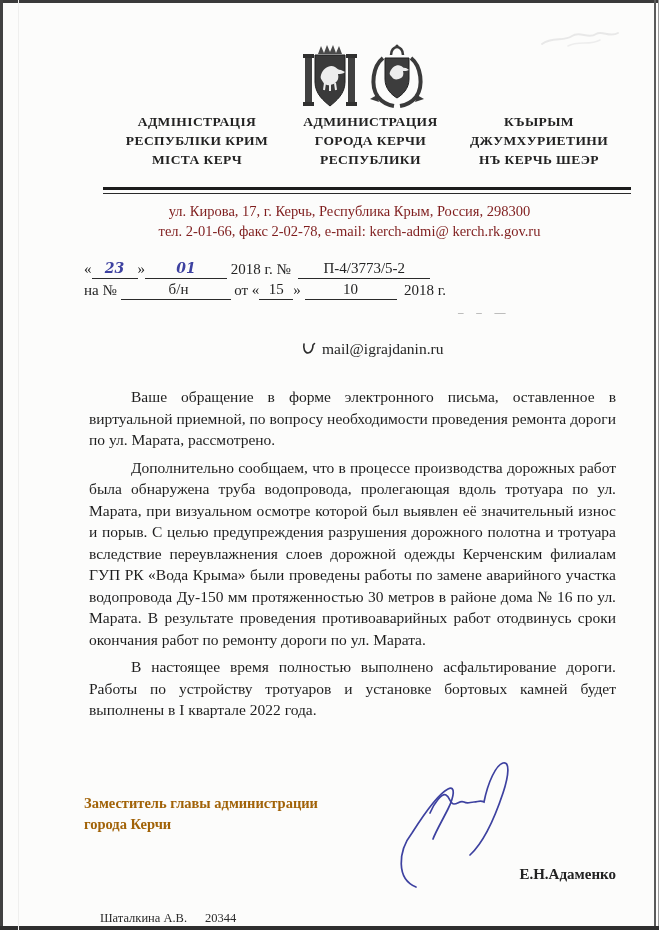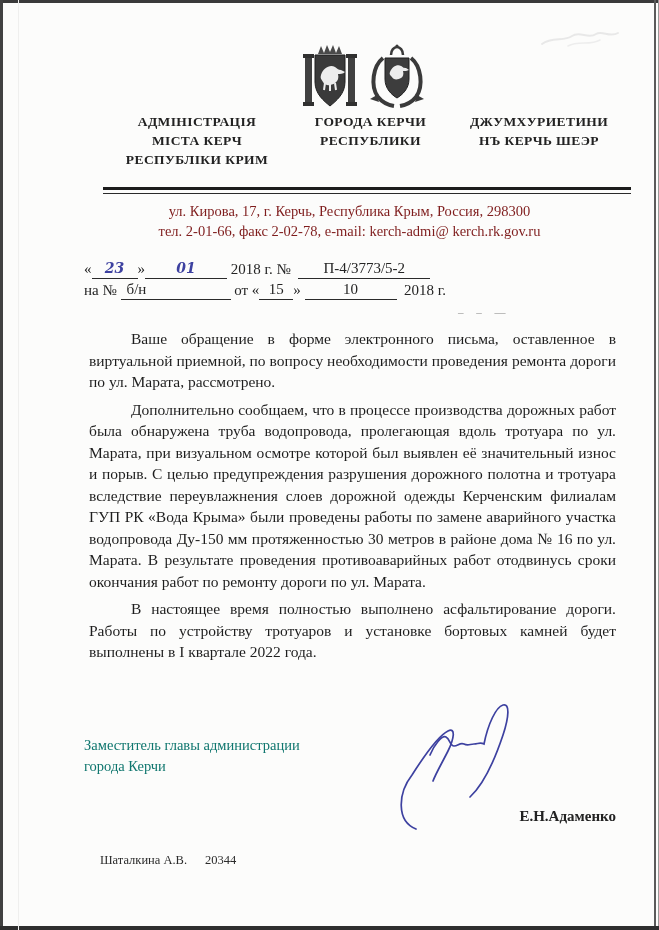--- a/index.html
+++ b/index.html
@@ -50,41 +50,41 @@
 
   
   .contact{margin:7px 20px 0 60px;text-align:center;font-size:14.5px;line-height:20px;color:#7f1d1d;}
   .contact div{white-space:nowrap;}
 
   
   .ref{position:relative;margin:17px 0 0 84px;font-size:15px;line-height:20px;color:#242424;width:480px;}
   .ref-line{white-space:nowrap;}
   .blank{display:inline-block;border-bottom:1px solid #2a2a2a;text-align:center;vertical-align:bottom;}
   .w46{width:46px;} .w82{width:82px;} .w132{width:132px;}
-  .w104{width:104px;text-align:left;padding-left:6px;} .w34{width:34px;} .w92{width:92px;}
+  .w104{width:104px;text-align:center;padding-left:6px;} .w34{width:34px;} .w92{width:92px;}
   .hand{
     font-family:"DejaVu Serif", serif;font-style:italic;font-weight:bold;
     color:#3d41a0;font-size:14px;transform:rotate(-4deg);
   }
   .ref-dashes{
     position:absolute;left:374px;top:44px;
     color:#8a8a8a;font-size:11px;letter-spacing:5px;white-space:nowrap;
   }
 
   
   .recipient{margin:40px 0 0 302px;font-size:15.5px;color:#242424;display:flex;align-items:flex-start;gap:4px;}
   .recipient svg{margin-top:2px;}
 
   
   .body-text{margin:28px 37px 0 83px;font-size:15.5px;line-height:21.5px;color:#1e1e1e;}
   .body-text p{margin:6px;text-align:justify;text-indent:42px;}
 
   
   .sig-block{position:relative;margin:46px 37px 0 84px;height:110px;}
-  .sig-title{position:absolute;left:0;top:26px;font-weight:normal;font-size:14.5px;line-height:21px;color:#0f766e;}
+  .sig-title{position:absolute;left:0;top:26px;font-weight:bold;font-size:14.5px;line-height:21px;color:#a16207;}
   .sig-title span{display:block;}
   .sig-name{position:absolute;right:6px;top:56px;font-weight:bold;font-size:15px;color:#222;margin-top:43px;}
   .sig-ink{position:absolute;left:298px;top:-18px;}
 
   
   .footer{margin:34px 0 0 100px;font-size:12.5px;color:#2b2b2b;}
   .footer .gap{display:inline-block;width:18px;}
 </style>
 </head>
 <body>
@@ -123,28 +123,30 @@
       <path d="M43,14 C53,22 56,42 48,53 C44,58 38,61 32,62" fill="none" stroke="#3a3a3a" stroke-width="4"></path>
       <path d="M49,51 l7,4 l-9,3 z" fill="#3a3a3a"></path>
       <path d="M17,14 h24 v21 c0,10 -7,16 -12,19 c-5,-3 -12,-9 -12,-19 Z" fill="#3d3d3d" stroke="#1f1f1f"></path>
       <path d="M22,28 c2,-5 7,-8 11,-6 c2,1 2,2 5,2 l3,2 c-2,1 -4,1 -6,1 c1,3 0,6 -2,7 c-3,2 -8,2 -9,-1 c-2,-2 -3,-3 -2,-5 z" fill="#ededed"></path>
     </svg>
   </div>
 
   <div class="header-cols">
     <div class="header-col c1">
       <span>АДМІНІСТРАЦІЯ</span>
+      <span>РЕСПУБЛІКИ КРИМ</span>
       <span>МІСТА КЕРЧ</span>
-      <span>РЕСПУБЛІКИ КРИМ</span>
     </div>
     <div class="header-col c2">
+      <span>АДМИНИСТРАЦИЯ</span>
       <span>ГОРОДА КЕРЧИ</span>
       <span>РЕСПУБЛИКИ</span>
     </div>
     <div class="header-col c3">
+      <span>КЪЫРЫМ</span>
       <span>ДЖУМХУРИЕТИНИ</span>
       <span>НЪ КЕРЧЬ ШЕЭР</span>
     </div>
   </div>
 
   <div class="double-rule"></div>
 
   <div class="contact">
     <div>ул. Кирова, 17, г. Керчь, Республика Крым, Россия, 298300</div>
     <div>тел. 2-01-66, факс 2-02-78, e-mail: kerch-admi@ kerch.rk.gov.ru</div>
@@ -153,20 +155,26 @@
   <div class="ref">
     <div class="ref-line">
       <span>«</span><span class="blank w46"><span class="hand">23</span></span><span>»</span><span class="blank w82"><span class="hand">01</span></span>&nbsp;<span>2018  г. №</span>&nbsp;&nbsp;<span class="blank w132">П-4/3773/5-2</span>
     </div>
     <div class="ref-line">
       <span>на №</span>&nbsp;<span class="blank w104">б/н</span>&nbsp;<span>от «</span><span class="blank w34">15</span><span>»</span>&nbsp;<span class="blank w92">10</span>&nbsp;&nbsp;<span>2018  г.</span>
     </div>
     <div class="ref-dashes">– – —</div>
   </div>
 
+  <div class="recipient">
+    <svg width="16" height="15" viewBox="0 0 16 15">
+      <path d="M2,2 C1,7 3,11 6,11 C9,11 11,7 11,3 L12.5,1.5" fill="none" stroke="#2b2b2b" stroke-width="1.6" stroke-linecap="round"></path>
+    </svg>
+    <span>mail@igrajdanin.ru</span>
+  </div>
 
   <div class="body-text">
     <p>Ваше обращение в форме электронного письма, оставленное в виртуальной приемной,  по вопросу необходимости проведения ремонта дороги по ул. Марата, рассмотрено.</p>
     <p>Дополнительно сообщаем, что в процессе производства дорожных работ была обнаружена труба водопровода, пролегающая вдоль тротуара по ул. Марата, при визуальном осмотре которой был выявлен её значительный износ и порыв. С целью предупреждения разрушения дорожного полотна и тротуара вследствие переувлажнения слоев дорожной одежды Керченским филиалам ГУП РК «Вода Крыма» были проведены работы по замене аварийного участка водопровода Ду-150 мм протяженностью 30 метров в районе дома № 16 по ул. Марата. В результате проведения противоаварийных работ отодвинусь сроки окончания работ по ремонту дороги по ул. Марата.</p>
     <p>В настоящее время полностью выполнено асфальтирование дороги. Работы по устройству тротуаров и установке бортовых камней будет выполнены в I квартале 2022 года.</p>
   </div>
 
   <div class="sig-block">
     <div class="sig-title">
       <span>Заместитель главы администрации</span>

